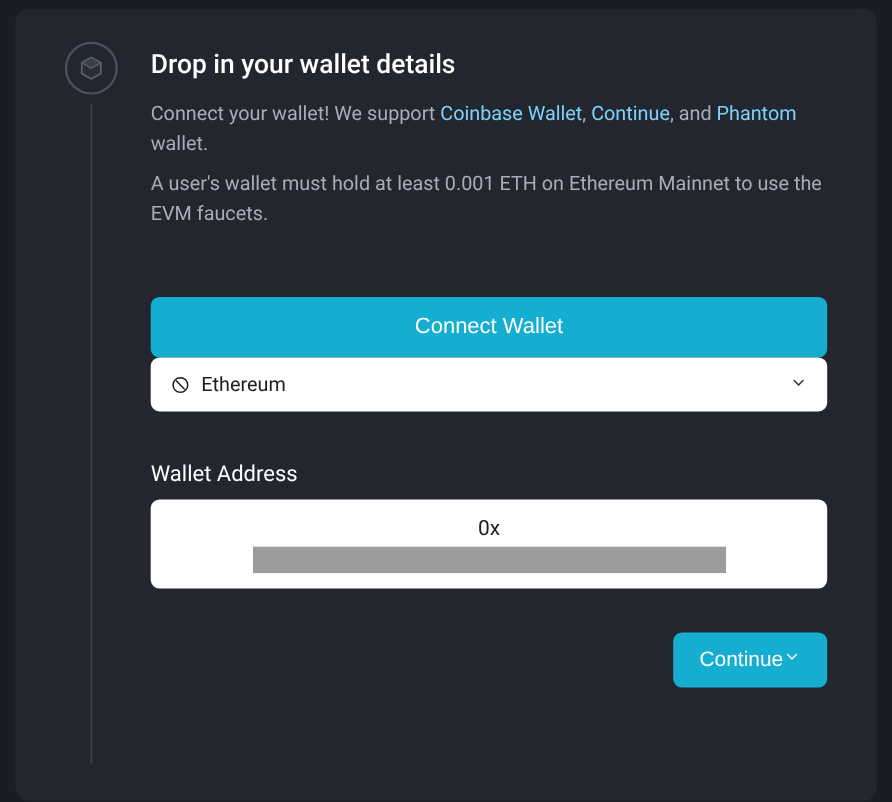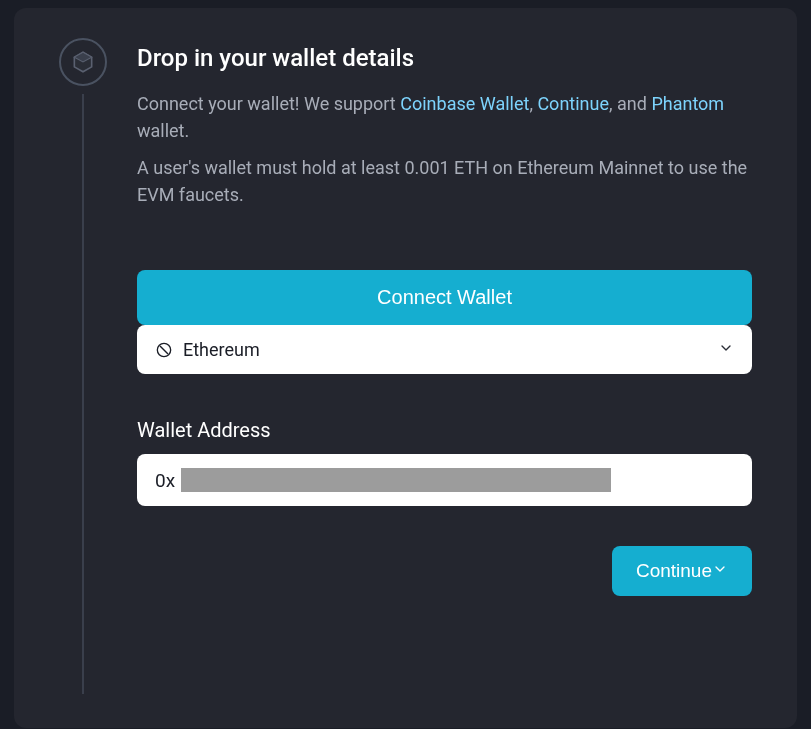--- a/index.html
+++ b/index.html
@@ -144,20 +144,21 @@
       margin-bottom: 12px;
       display: block;
     }
     .address-input-wrap {
       background: #ffffff;
       border-radius: 8px;
       padding: 14px 18px;
       display: flex;
       align-items: center;
       gap: 6px;
+      flex-direction: column;
     }
     .address-prefix {
       color: #1a1d26;
       font-size: 19px;
     }
     .address-redacted {
       background: #9c9c9c;
       height: 24px;
       width: 430px;
     }

